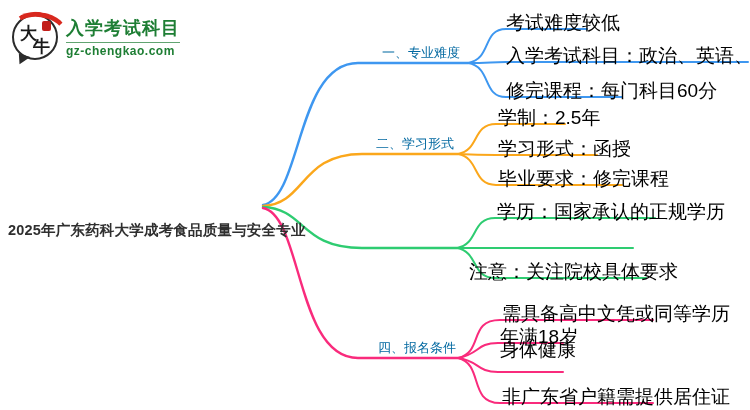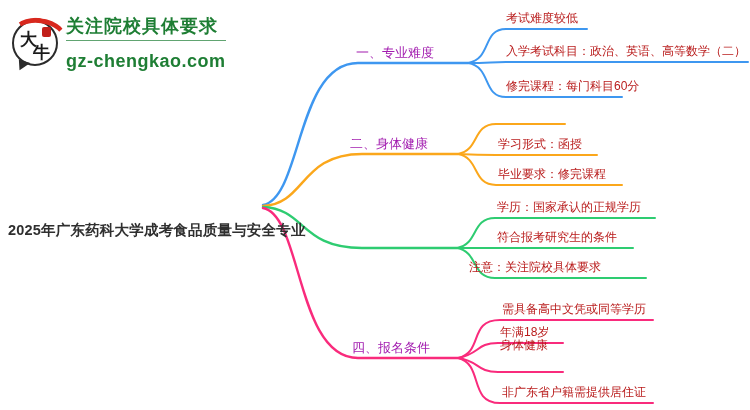--- a/index.html
+++ b/index.html
@@ -10,45 +10,45 @@
   .logo{position:absolute;left:12px;top:14px;display:flex;align-items:center;gap:8px;}
   .logo-badge{position:relative;width:46px;height:46px;border:2px solid #2b2b2b;border-radius:50%;background:#fff;box-sizing:border-box;}
   .logo-arc{position:absolute;left:-3px;top:-4px;width:48px;height:30px;border:4px solid transparent;border-top:5px solid #d8281e;border-radius:50%;transform:rotate(8deg);}
   .logo-char-a{position:absolute;left:6px;top:6px;font-weight:bold;font-size:17px;color:#1a1a1a;}
   .logo-char-b{position:absolute;left:19px;top:19px;font-weight:bold;font-size:17px;color:#1a1a1a;}
   .logo-seal{position:absolute;right:5px;top:5px;width:9px;height:10px;background:#c21f1a;border-radius:2px;}
   .logo-tail{position:absolute;left:3px;bottom:-7px;width:0;height:0;border-left:4px solid transparent;border-right:8px solid transparent;border-top:10px solid #2b2b2b;transform:rotate(18deg);}
   .logo-text{display:flex;flex-direction:column;}
   .logo-name{font-size:18px;font-weight:bold;letter-spacing:1px;}
   .logo-rule{height:1px;margin:2px 0 1px 0;opacity:.7;}
-  .logo-url{font-size:18px;font-weight:bold;letter-spacing:.5px;margin-top:9px;}
+  .logo-url{font-size:12px;font-weight:bold;letter-spacing:.5px;}
 
   
   .node{position:absolute;white-space:nowrap;color:#3d3d3d;}
   .central{font-size:14.5px;font-weight:bold;color:#2f2f2f;letter-spacing:.2px;}
-  .blabel{font-size:13px;color:#a21caf;width:104px;text-align:left;}
-  .child{font-size:12px;color:#b91c1c;}
+  .blabel{font-size:13px;color:#0369a1;width:104px;text-align:right;}
+  .child{font-size:19px;color:#000000;}
 
   svg{position:absolute;left:0;top:0;}
 </style>
 </head>
 <body>
 
 <div class="stage">
 
   <div class="logo">
     <div class="logo-badge">
       <span class="logo-arc"></span>
       <span class="logo-char-a">大</span>
       <span class="logo-char-b">牛</span>
       <span class="logo-seal"></span>
       <span class="logo-tail"></span>
     </div>
     <div class="logo-text">
-      <div class="logo-name" style="color:#1e7e34;">关注院校具体要求</div>
+      <div class="logo-name" style="color:#1e7e34;">入学考试科目</div>
       <div class="logo-rule" style="background:#1e7e34;"></div>
       <div class="logo-url" style="color:#1e7e34;">gz-chengkao.com</div>
     </div>
   </div>
 
   <svg width="750" height="410" viewBox="0 0 750 410">
 
     <g fill="none" stroke-linecap="round" stroke="#3e97f0">
       <path stroke-width="2.4" d="M263,205 C302,198 296,63 358,63 H468"></path>
       <path stroke-width="2" d="M468,63 C492,59 482,29 506,29 H587"></path>
@@ -79,26 +79,26 @@
     </g>
   </svg>
 
   <div class="node central" style="left:8px;top:197px;margin-top:24px;">2025年广东药科大学成考食品质量与安全专业</div>
 
   <div class="node blabel" style="left:356px;top:44px;">一、专业难度</div>
   <div class="node child" style="left:506px;top:10px;">考试难度较低</div>
   <div class="node child" style="left:506px;top:43px;">入学考试科目：政治、英语、高等数学（二）</div>
   <div class="node child" style="left:506px;top:78px;">修完课程：每门科目60分</div>
 
-  <div class="node blabel" style="left:350px;top:135px;">二、身体健康</div>
+  <div class="node blabel" style="left:350px;top:135px;">二、学习形式</div>
+  <div class="node child" style="left:498px;top:105px;">学制：2.5年</div>
   <div class="node child" style="left:498px;top:166px;">毕业要求：修完课程</div>
   <div class="node child" style="left:498px;top:136px;">学习形式：函授</div>
 
   <div class="node child" style="left:497px;top:199px;">学历：国家承认的正规学历</div>
-  <div class="node child" style="left:497px;top:229px;">符合报考研究生的条件</div>
   <div class="node child" style="left:469px;top:259px;">注意：关注院校具体要求</div>
 
   <div class="node blabel" style="left:352px;top:339px;">四、报名条件</div>
   <div class="node child" style="left:502px;top:301px;">需具备高中文凭或同等学历</div>
   <div class="node child" style="left:500px;top:324px;">年满18岁</div>
   <div class="node child" style="left:500px;top:337px;font-family:Liberation Mono, monospace;">身体健康</div>
   <div class="node child" style="left:502px;top:384px;">非广东省户籍需提供居住证</div>
 
 </div>
 

